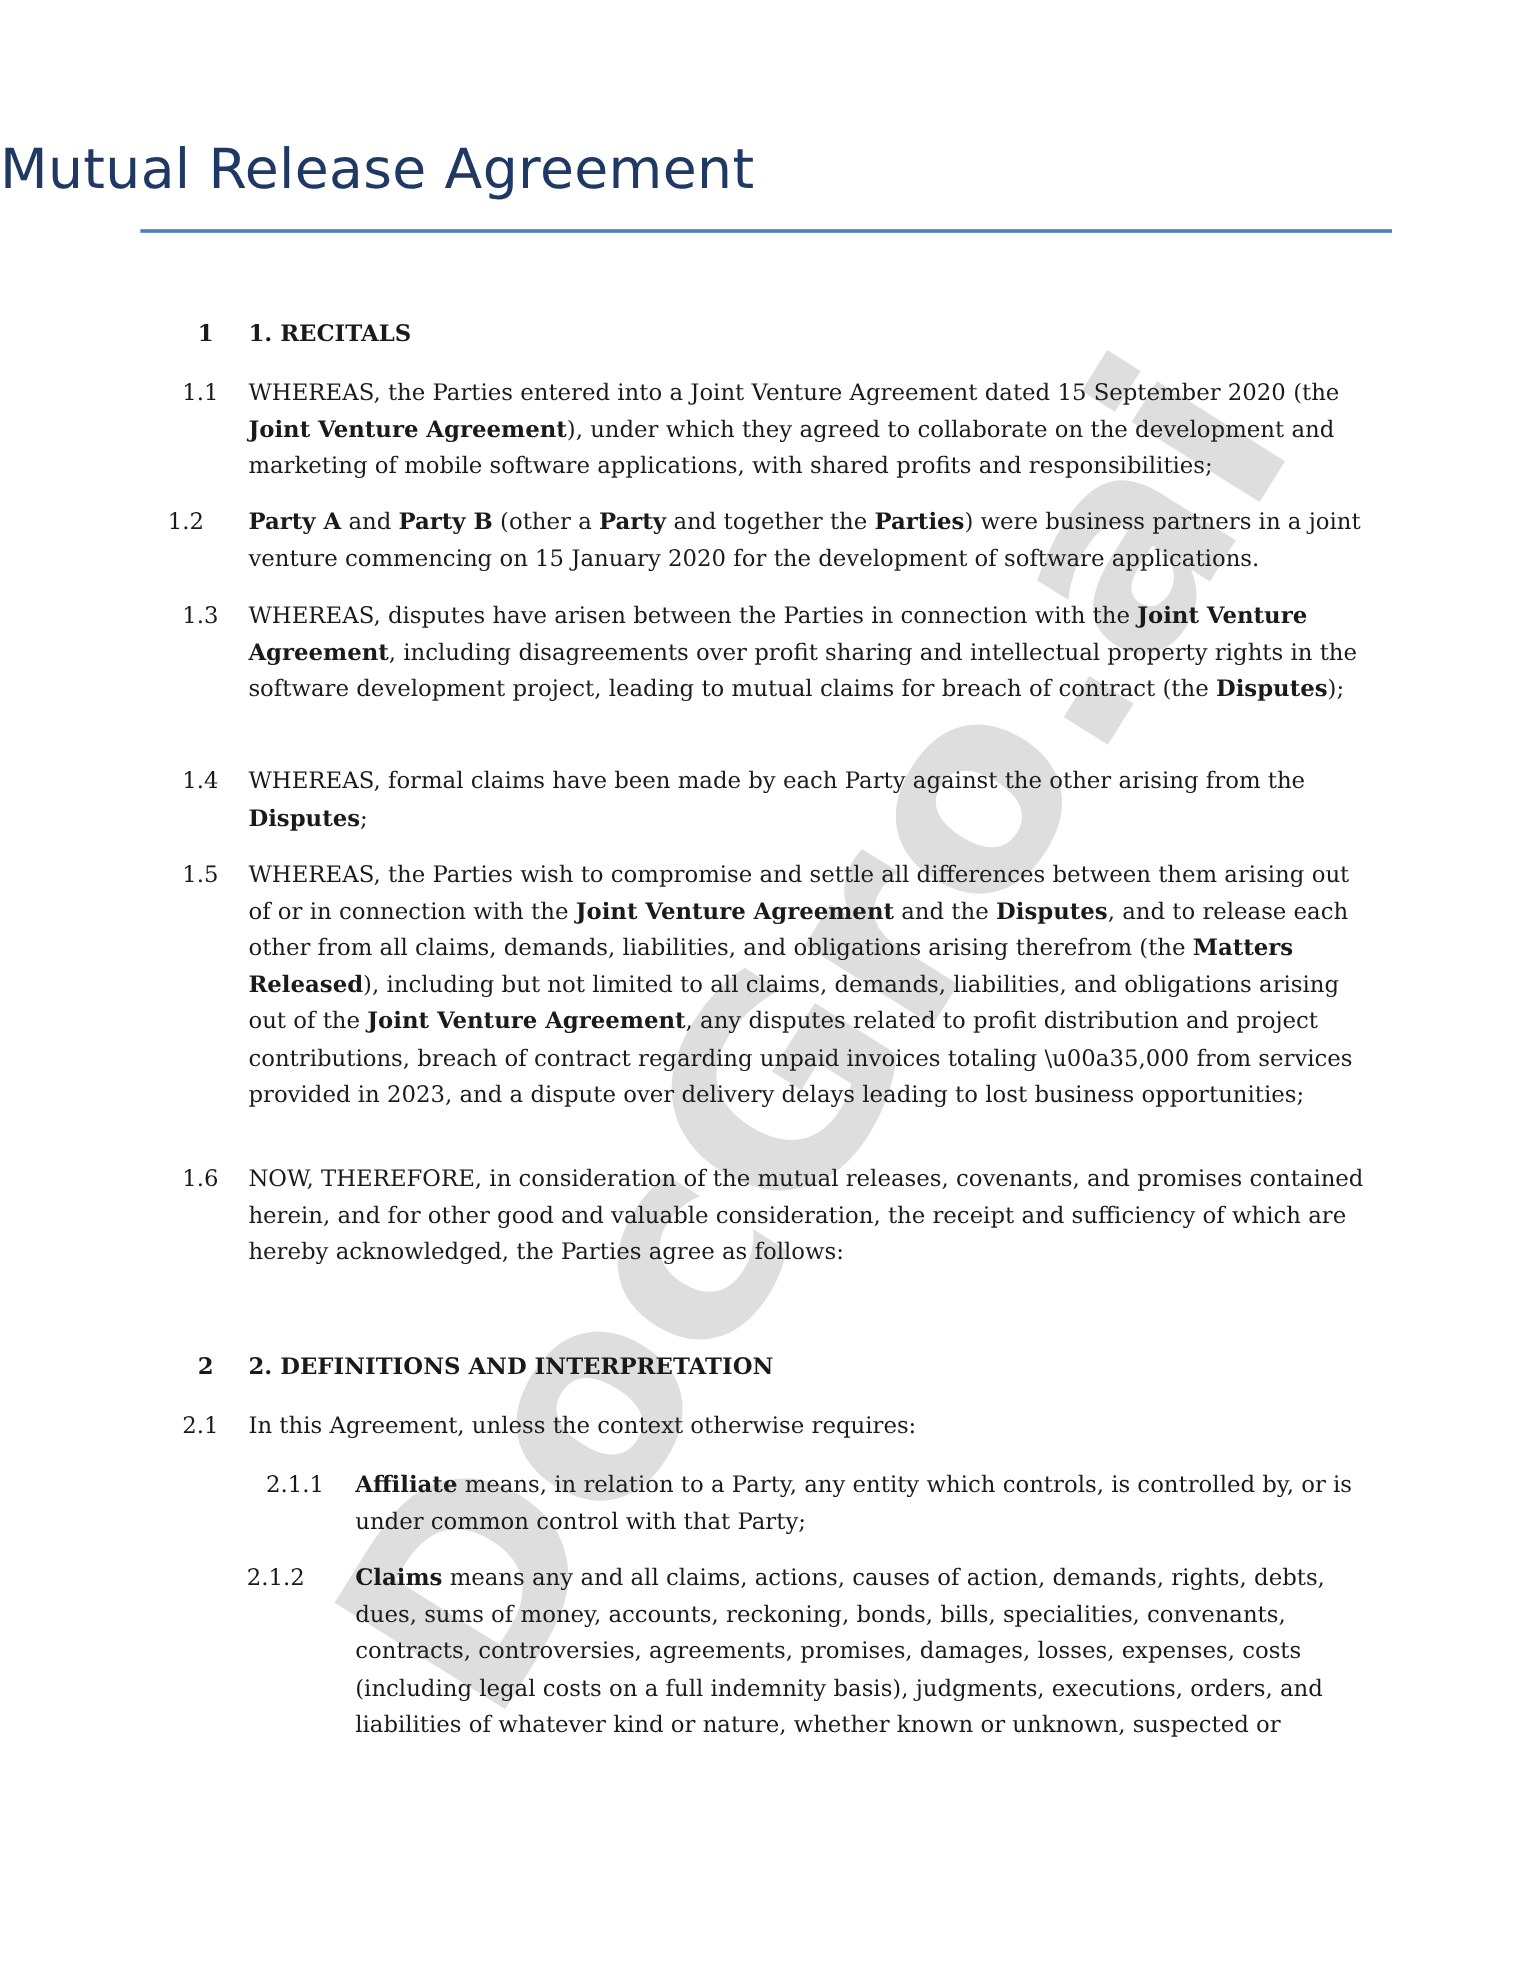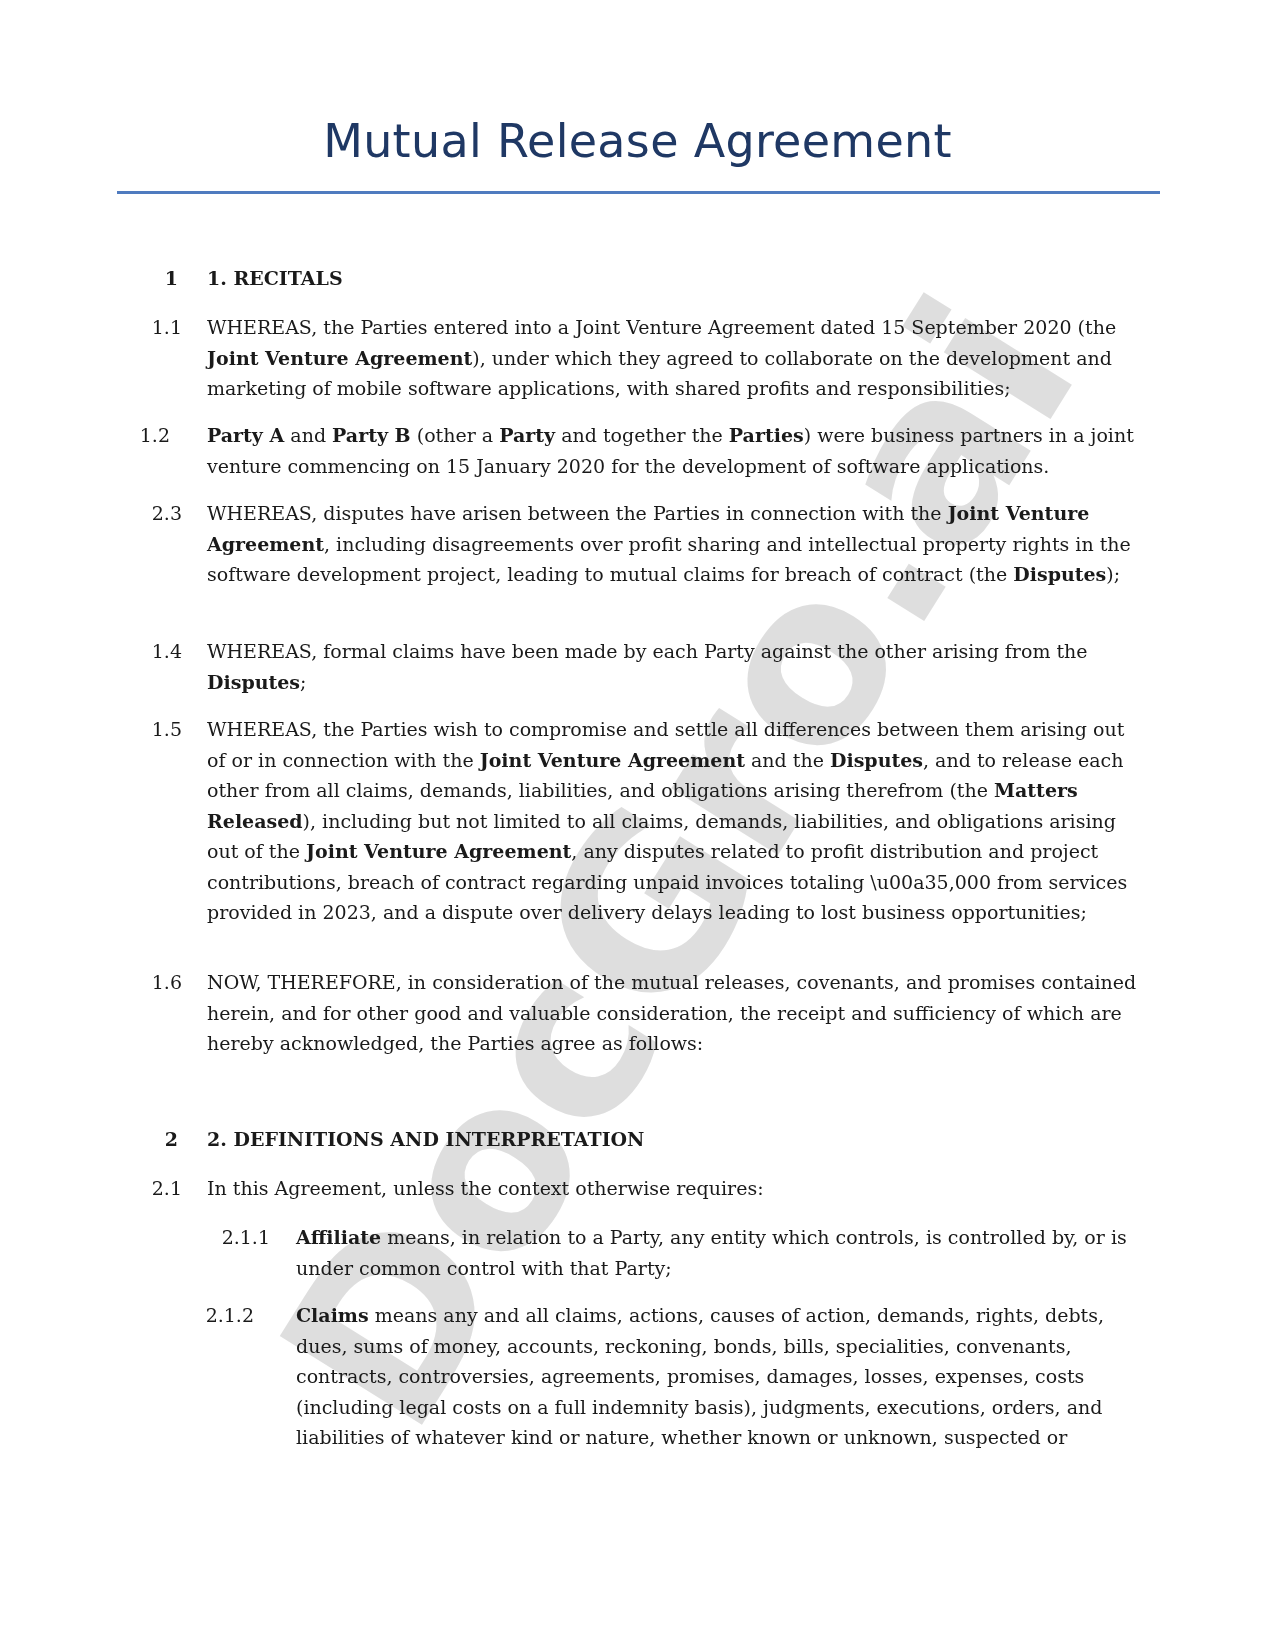--- a/index.html
+++ b/index.html
@@ -1,19 +1,19 @@
 <!DOCTYPE html>
 <html><head>
 <meta charset="utf-8">
 <style>
   html, body { margin: 0; padding: 0; background: #ffffff; }
   body { width: 1275px; height: 1650px; position: relative; overflow: hidden; }
   .page { position: absolute; left: 0; top: 0; width: 1275px; height: 1650px; background: #fff; }
   .title {
-    position: absolute; left: 0; width: 1275px; top: 114px; text-align: center;
+    position: absolute; left: 0; width: 1275px; top: 114px; text-align: left;
     font-family: "DejaVu Sans", "Liberation Sans", sans-serif; font-size: 46px;
     color: #1f3864; font-weight: normal; letter-spacing: 0.3px;
   }
   .title-rule { position: absolute; left: 117px; width: 1043px; top: 191px; height: 3px; background: #4f7bbf; }
   .doc {
     position: absolute; left: 0; top: 0; width: 1275px;
     font-family: "DejaVu Serif", "Liberation Serif", serif; font-size: 19px; color: #1a1a1a;
   }
   .item { position: absolute; left: 0; width: 1275px; line-height: 30.5px; }
   .num { position: absolute; text-align: right; width: 60px; }
@@ -49,21 +49,21 @@
       <span class="num" style="left:122px">1.1</span>
       <span class="text rich"><span>WHEREAS, the Parties entered into a Joint Venture Agreement dated 15 September 2020 (the </span><b>Joint Venture Agreement</b><span>), under which they agreed to collaborate on the development and marketing of mobile software applications, with shared profits and responsibilities;</span></span>
     </div>
 
     <div class="item clause" style="top:420px">
       <span class="num" style="left:110px">1.2</span>
       <span class="text rich"><b>Party A</b><span> and </span><b>Party B</b><span> (other a </span><b>Party</b><span> and together the </span><b>Parties</b><span>) were business partners in a joint venture commencing on 15 January 2020 for the development of software applications.</span></span>
     </div>
 
     <div class="item clause" style="top:498px">
-      <span class="num" style="left:122px">2.3</span>
+      <span class="num" style="left:122px">1.3</span>
       <span class="text rich"><span>WHEREAS, disputes have arisen between the Parties in connection with the </span><b>Joint Venture Agreement</b><span>, including disagreements over profit sharing and intellectual property rights in the software development project, leading to mutual claims for breach of contract (the </span><b>Disputes</b><span>);</span></span>
     </div>
 
     <div class="item clause" style="top:636px">
       <span class="num" style="left:122px">1.4</span>
       <span class="text rich"><span>WHEREAS, formal claims have been made by each Party against the other arising from the </span><b>Disputes</b><span>;</span></span>
     </div>
 
     <div class="item clause" style="top:714px">
       <span class="num" style="left:122px">1.5</span>

